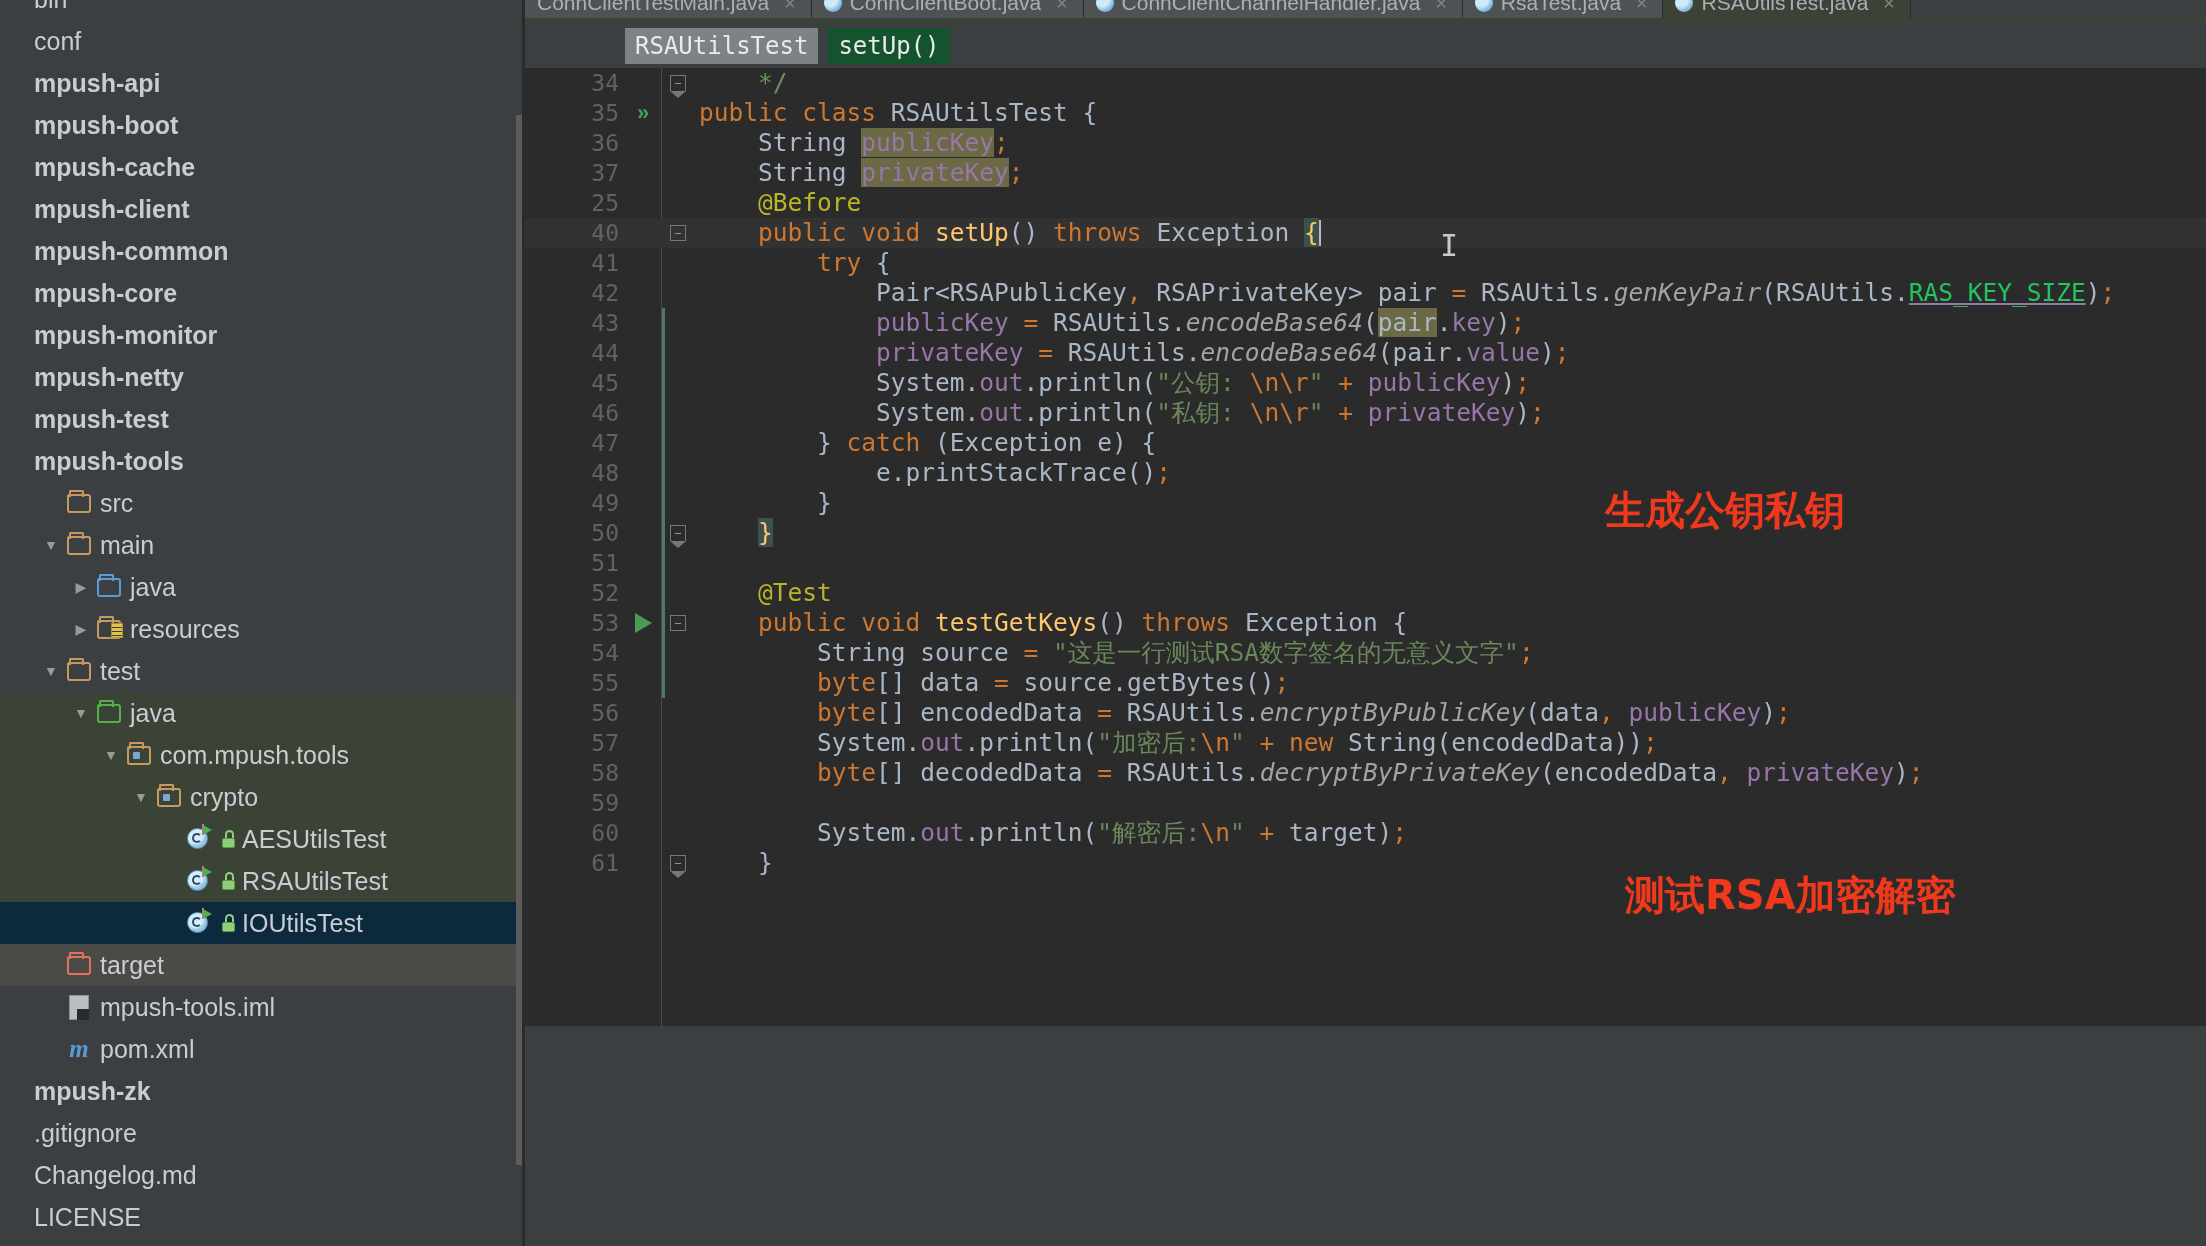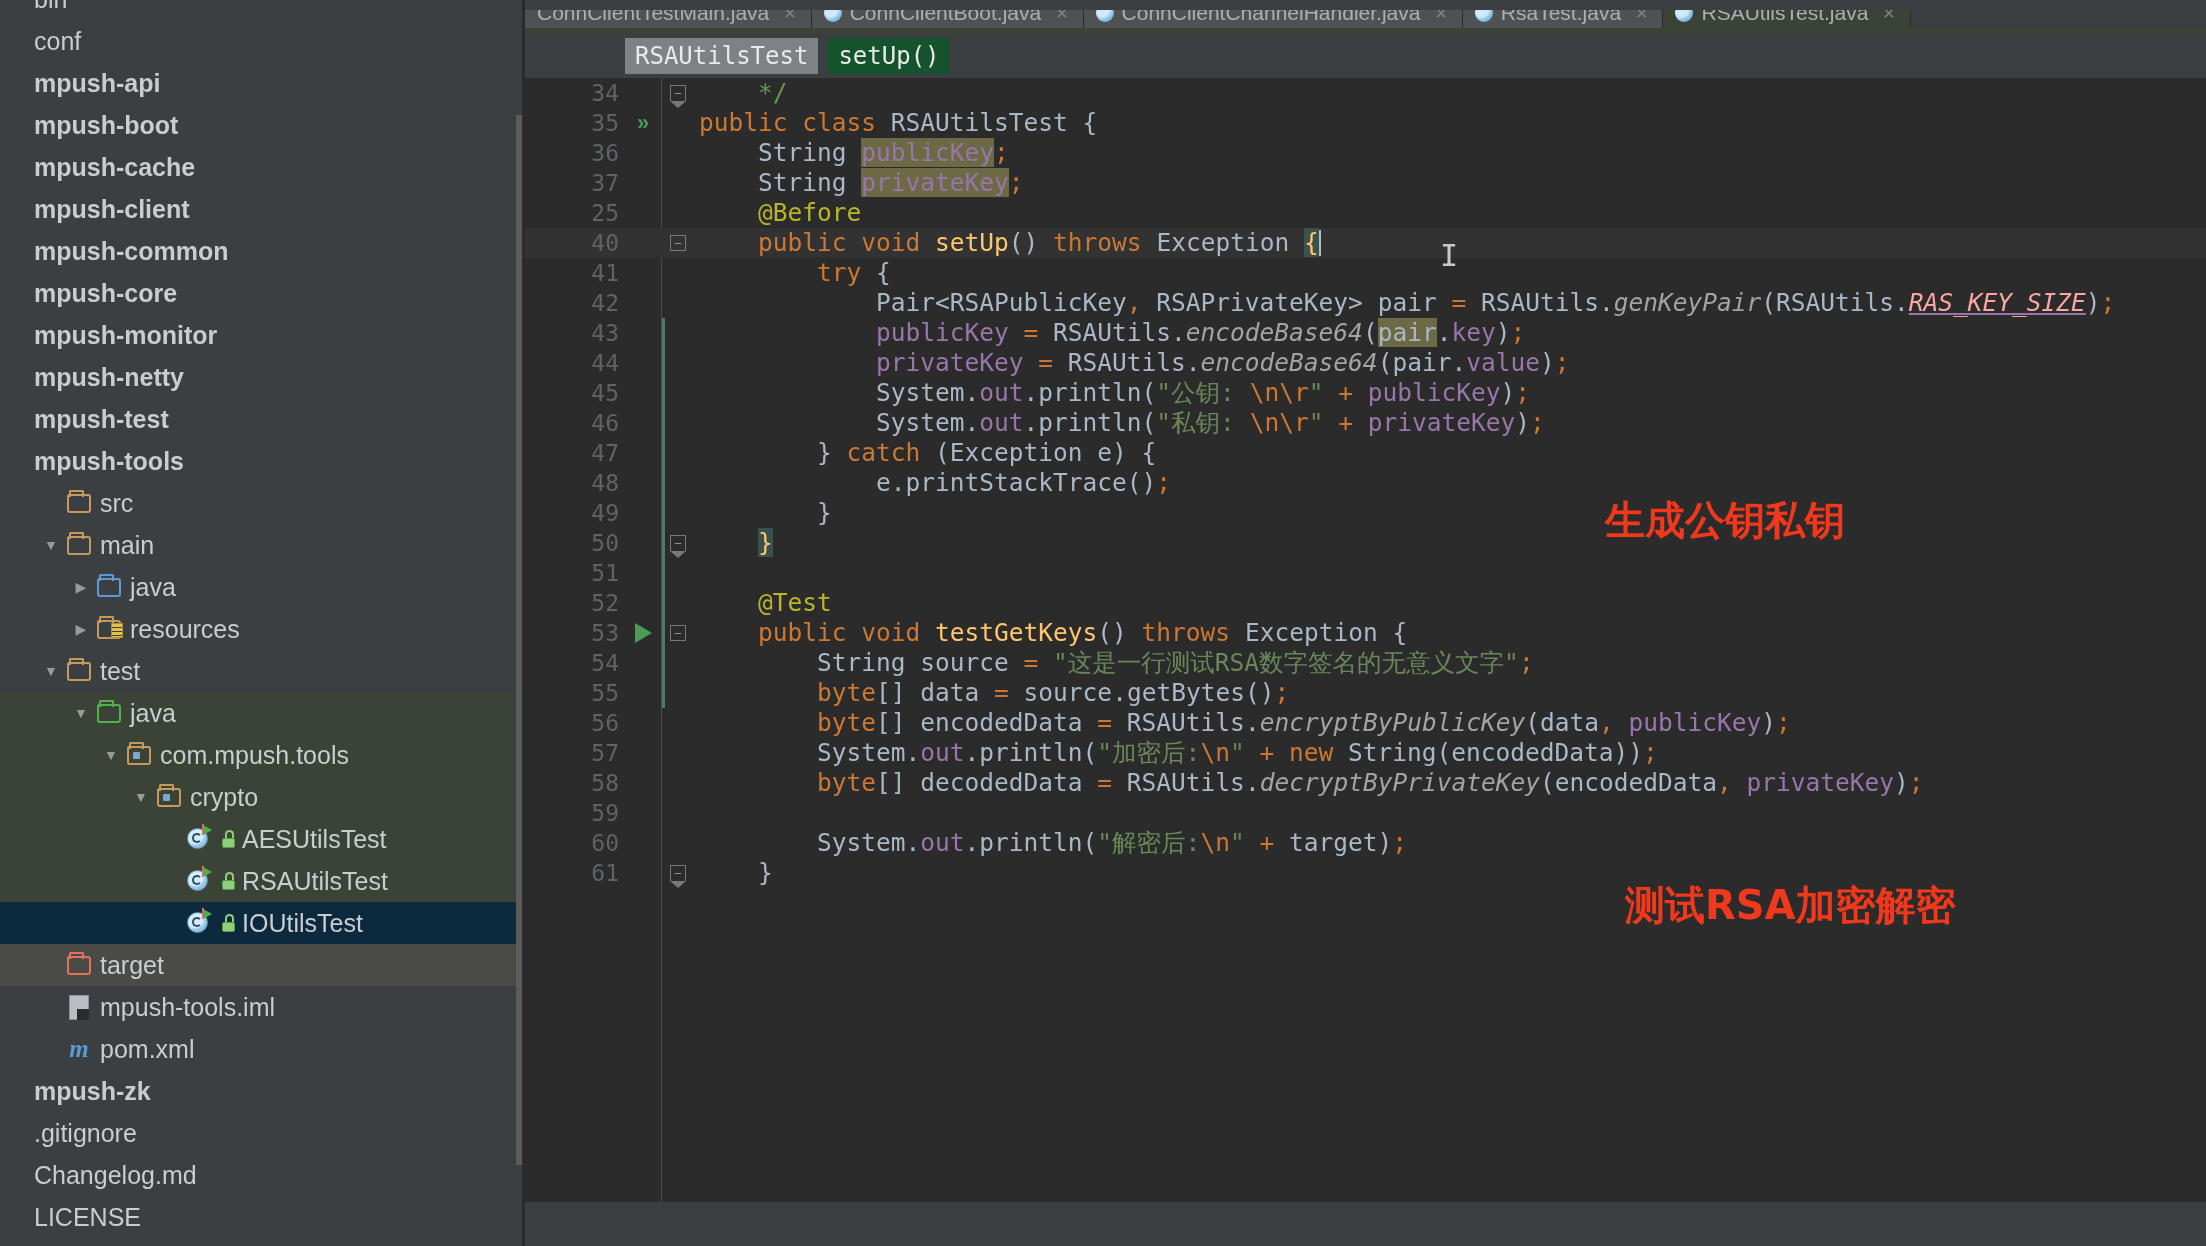--- a/index.html
+++ b/index.html
@@ -78,21 +78,21 @@
   .file-ico::after { content:""; position:absolute; right:-1px; bottom:-1px; width:12px; height:11px; background:#2b2b2b; }
   .m-ico { color:#5b9bd5; font-style:italic; font-weight:bold; font-size:25px; font-family:"Liberation Serif", serif; }
 
   #sidebar-scrollbar {
     position: absolute; right: 0px; top: 115px; width: 9px; height: 1050px;
     background: #5c5c5c; border-radius: 1px;
   }
   #sidebar-edge { position:absolute; right:0; top:0; width:3px; height:1246px; background:#2b2b2b; }
 
   
-  #editor-area { position: relative; flex: 1 1 auto; height: 1192px; background: #2b2b2b; overflow: hidden; margin-top: 10px; }
+  #editor-area { position: relative; flex: 1 1 auto; height: 1026px; background: #2b2b2b; overflow: hidden; }
 
   #tabbar {
     position: relative; height: 18px; width: 100%;
     background: #3c3f41; display: flex; align-items: flex-end; overflow: hidden;
   }
   .tab {
     position: relative; height: 30px; margin-top: -12px;
     display: flex; align-items: center; gap: 8px;
     padding: 0 14px 0 12px;
     border-right: 1px solid #2b2b2b;
@@ -137,21 +137,21 @@
   
   .kw   { color:#cc7832; }
   .str  { color:#6a8759; }
   .cmt  { color:#629755; }
   .ann  { color:#bbb529; }
   .fld  { color:#9876aa; }
   .mth  { color:#ffc66d; }
   .smt  { color:#a3a3a3; font-style:italic; }
   .cls  { color:#a9b7c6; }
   .esc  { color:#cc7832; }
-  .sconst { color:#fca5a5; font-style:italic; text-decoration: underline; text-decoration-color:#9876aa;}
+  .sconst { color:#22c55e; text-decoration: underline; text-decoration-color:#9876aa;}
   .hl   { background:#6c6a44; }
   .bhl  { background:#3b514d; color:#ffc66d; }
 
   .caret { display:inline-block; width:2px; height:26px; background:#bbbbbb; vertical-align:-5px; }
   .run-tri { width:0;height:0;border-left:17px solid #499c54;border-top:10px solid transparent;border-bottom:10px solid transparent;}
   .run-dbl { color:#499c54; font-size:22px; font-weight:bold; }
   .foldbox { width:16px;height:16px;border:1.5px solid #787878; color:#9a9a9a; font-size:13px; display:flex;align-items:center;justify-content:center;}
   .foldpin { position:relative; width:16px;height:16px;border:1.5px solid #787878;border-bottom:none; color:#9a9a9a; font-size:13px; display:flex;align-items:center;justify-content:center;}
   .foldpin::after{content:"";position:absolute;left:-1.5px;bottom:-7px;border-left:8.5px solid transparent;border-right:8.5px solid transparent;border-top:7px solid #787878;}
 

